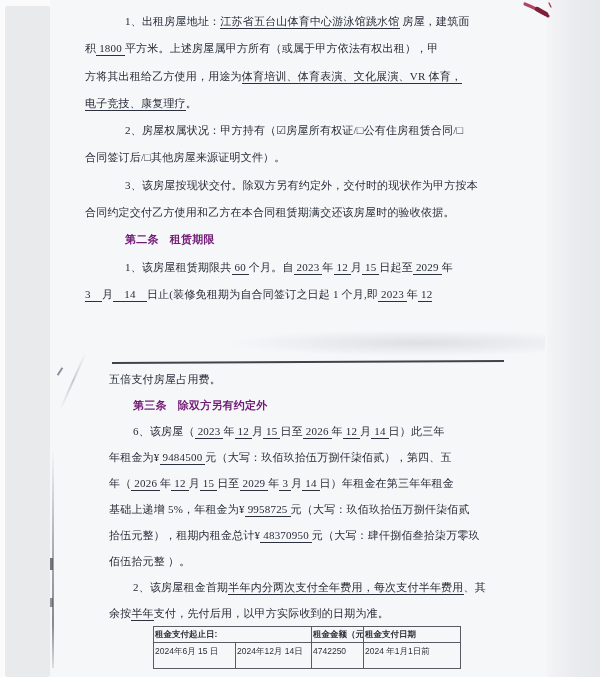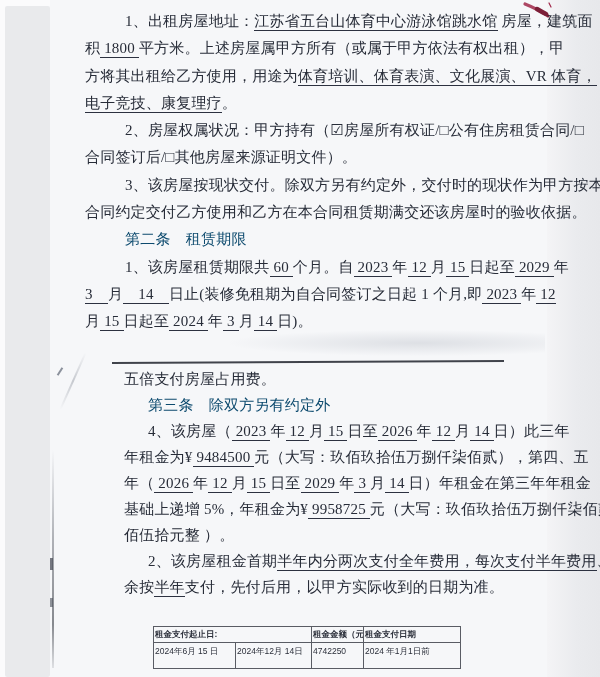--- a/index.html
+++ b/index.html
@@ -20,28 +20,28 @@
     background:linear-gradient(180deg,rgba(120,124,132,0),rgba(90,94,104,.45) 40%,rgba(60,64,72,.6) 80%,rgba(90,94,104,.15));}
   .edge-dash1{position:absolute;left:50px;top:558px;width:3px;height:12px;background:#4a4e58;opacity:.75;}
   .edge-dash2{position:absolute;left:50px;top:598px;width:3px;height:9px;background:#4a4e58;opacity:.6;}
   .crease{position:absolute;left:72px;top:350px;width:1.5px;height:62px;transform:rotate(24deg);
     background:linear-gradient(180deg,rgba(150,155,165,0),rgba(150,155,165,.5) 50%,rgba(150,155,165,0));}
   .tick{position:absolute;left:59px;top:367px;width:2px;height:9px;background:#8b919c;transform:rotate(32deg);}
   .pen-mark{position:absolute;left:519px;top:0;width:42px;height:22px;}
   
   .rule{position:absolute;left:112px;top:361px;width:392px;height:2px;background:#40434b;transform:rotate(-0.3deg);}
   
-  .textblock{position:absolute;font-size:15px;letter-spacing:.2px;white-space:nowrap;}
+  .textblock{position:absolute;font-size:11px;letter-spacing:.2px;white-space:nowrap;}
   .tb1{left:85px;top:8px;width:450px;}
-  .tb2{left:124px;top:366px;width:420px;}
+  .tb2{left:109px;top:366px;width:420px;}
   .tb1 .line{height:27.3px;line-height:27.3px;}
   .tb2 .line{height:26px;line-height:26px;}
   .tb1 .ind{padding-left:40px;}
   .tb2 .ind{padding-left:24px;}
-  .line.b{font-weight:normal;color:#0c4a6e;}
+  .line.b{font-weight:bold;color:#701a75;}
   .u{border-bottom:1.4px solid #2c3140;padding-bottom:1px;}
   
   .pay-table{position:absolute;left:153px;top:626px;width:307px;border-collapse:collapse;
     font-family:"Liberation Sans","DejaVu Sans",sans-serif;font-size:8.5px;color:#2b2f3a;table-layout:fixed;}
   .pay-table th,.pay-table td{border:1px solid #595c64;text-align:left;padding:0 1px;
     white-space:nowrap;overflow:hidden;height:15px;}
   .pay-table th{font-weight:bold;}
   .pay-table .r2 td{height:22px;vertical-align:top;padding-top:3px;}
 </style>
 </head>
@@ -72,31 +72,31 @@
       <div class="line"><span>积</span><span class="u"> 1800 </span><span>平方米。上述房屋属甲方所有（或属于甲方依法有权出租），甲</span></div>
       <div class="line"><span>方将其出租给乙方使用，用途为</span><span class="u">体育培训、体育表演、文化展演、VR 体育，</span></div>
       <div class="line"><span class="u">电子竞技、康复理疗</span><span>。</span></div>
       <div class="line ind"><span>2、房屋权属状况：甲方持有（☑房屋所有权证/□公有住房租赁合同/□</span></div>
       <div class="line"><span>合同签订后/□其他房屋来源证明文件）。</span></div>
       <div class="line ind"><span>3、该房屋按现状交付。除双方另有约定外，交付时的现状作为甲方按本</span></div>
       <div class="line"><span>合同约定交付乙方使用和乙方在本合同租赁期满交还该房屋时的验收依据。</span></div>
       <div class="line b ind"><span>第二条　租赁期限</span></div>
       <div class="line ind"><span>1、该房屋租赁期限共</span><span class="u"> 60 </span><span>个月。自</span><span class="u"> 2023 </span><span>年</span><span class="u"> 12 </span><span>月</span><span class="u"> 15 </span><span>日起至</span><span class="u"> 2029 </span><span>年</span></div>
       <div class="line"><span class="u">3　</span><span>月</span><span class="u">　14　</span><span>日止(装修免租期为自合同签订之日起 1 个月,即</span><span class="u"> 2023 </span><span>年</span><span class="u"> 12</span></div>
-      <div class="line"><span>月</span><span class="u"> 15 </span><span>日起至</span><span class="u"> 2024 </span><span>年</span><span class="u"> 3 </span><span>月</span><span class="u"> 14 </span><span>日)。</span></div>
     </div>
 
   <div class="rule"></div>
   <div class="textblock tb2">
       <div class="line"><span>五倍支付房屋占用费。</span></div>
       <div class="line b ind"><span>第三条　除双方另有约定外</span></div>
-      <div class="line ind"><span>4、该房屋（</span><span class="u"> 2023 </span><span>年</span><span class="u"> 12 </span><span>月</span><span class="u"> 15 </span><span>日至</span><span class="u"> 2026 </span><span>年</span><span class="u"> 12 </span><span>月</span><span class="u"> 14 </span><span>日）此三年</span></div>
+      <div class="line ind"><span>6、该房屋（</span><span class="u"> 2023 </span><span>年</span><span class="u"> 12 </span><span>月</span><span class="u"> 15 </span><span>日至</span><span class="u"> 2026 </span><span>年</span><span class="u"> 12 </span><span>月</span><span class="u"> 14 </span><span>日）此三年</span></div>
       <div class="line"><span>年租金为¥</span><span class="u"> 9484500 </span><span>元（大写：玖佰玖拾伍万捌仟柒佰贰），第四、五</span></div>
       <div class="line"><span>年（</span><span class="u"> 2026 </span><span>年</span><span class="u"> 12 </span><span>月</span><span class="u"> 15 </span><span>日至</span><span class="u"> 2029 </span><span>年</span><span class="u"> 3 </span><span>月</span><span class="u"> 14 </span><span>日）年租金在第三年年租金</span></div>
       <div class="line"><span>基础上递增 5%，年租金为¥</span><span class="u"> 9958725 </span><span>元（大写：玖佰玖拾伍万捌仟柒佰贰</span></div>
+      <div class="line"><span>拾伍元整），租期内租金总计¥</span><span class="u"> 48370950 </span><span>元（大写：肆仟捌佰叁拾柒万零玖</span></div>
       <div class="line"><span>佰伍拾元整 ）。</span></div>
       <div class="line ind"><span>2、该房屋租金首期</span><span class="u">半年内分两次支付全年费用，每次支付半年费用</span><span>、其</span></div>
       <div class="line"><span>余按</span><span class="u">半年</span><span>支付，先付后用，以甲方实际收到的日期为准。</span></div>
     </div>
 
   <table class="pay-table">
     <colgroup>
       <col style="width:82px">
         <col style="width:76px">
         <col style="width:52px">

